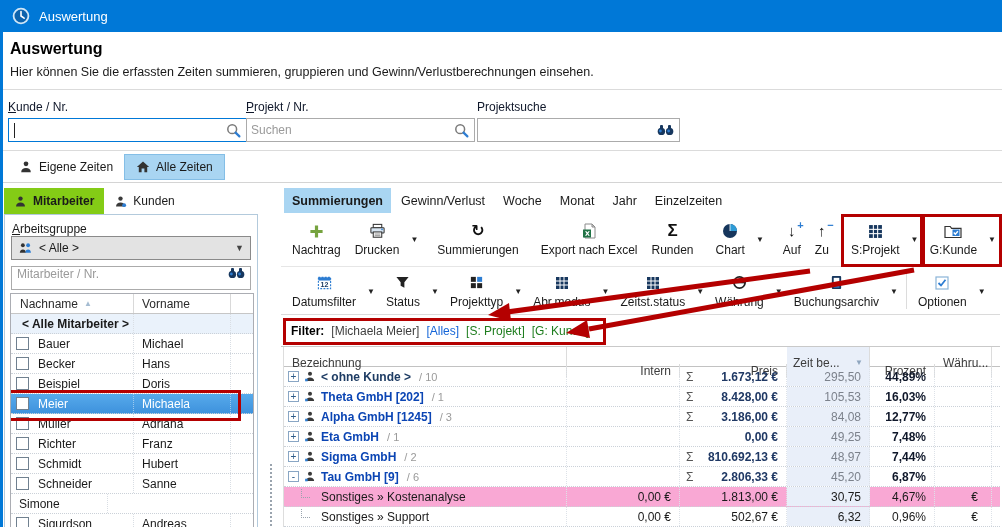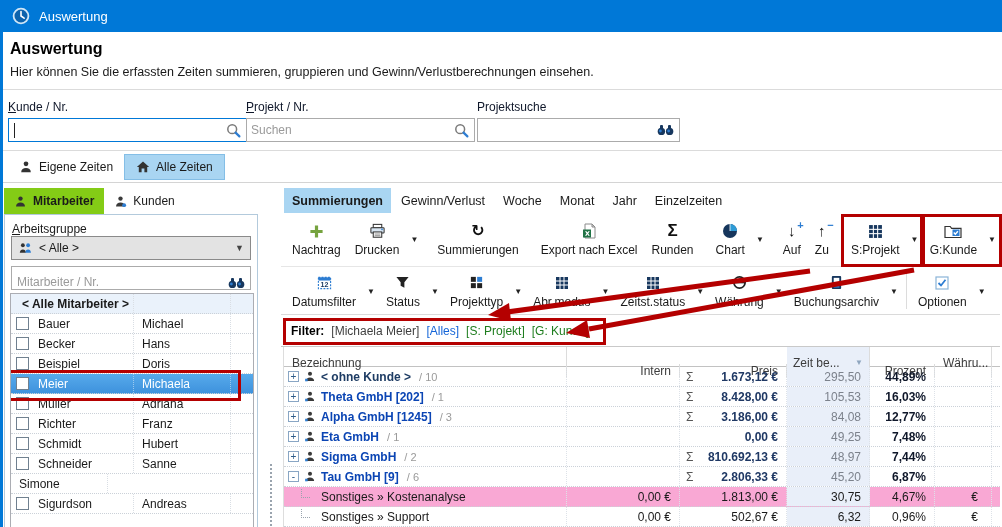--- a/index.html
+++ b/index.html
@@ -39,21 +39,21 @@
   
   .left-panel { position:absolute; left:4px; top:188px; width:254px; height:339px; }
   .lp-tabs { position:absolute; left:0; top:0; height:26px; display:flex; }
   .lptab { height:26px; display:flex; align-items:center; gap:6px; padding:0 10px; }
   .lptab.active { background:#84cc16; font-weight:bold; }
   .lp-body { position:absolute; left:0; top:26px; width:254px; height:313px; border:1px solid #B3CADC; border-bottom:none; background:#fff; }
   .lp-label { position:absolute; left:7px; top:7px; }
   .lp-label .u { text-decoration:underline; }
   .lp-combo { position:absolute; left:6px; top:21px; width:240px; height:24px; background:#E3E3E3; border:1px solid #8A8A8A; display:flex; align-items:center; gap:6px; padding:0 6px; }
   .lp-combo .chev { margin-left:auto; color:#444; font-size:9px; }
-  .lp-search { position:absolute; left:6px; top:51px; width:240px; height:24px; border:1px solid #ABABAB; display:flex; align-items:flex-end; }
+  .lp-search { position:absolute; left:6px; top:51px; width:240px; height:24px; border:1px solid #ABABAB; display:flex; align-items:flex-start; }
   .lp-search input { border:none; outline:none; flex:1; padding:0 5px; font:12px "Liberation Sans","DejaVu Sans",sans-serif; }
   .lp-search input::placeholder { color:#9a9a9a; }
   .lp-search .iright { margin-right:5px; display:flex; }
   .lp-table { position:absolute; left:5px; top:78px; width:244px; height:235px; border:1px solid #ABADB3; overflow:hidden; background:#fff; }
   .lt-head { display:flex; height:20px; border-bottom:1px solid #C6C6C6; color:#2b2b2b; }
   .lt-head .hc { display:flex; align-items:center; }
   .hc-nach { width:123px; padding-left:9px; border-right:1px solid #D9D9D9; gap:6px; }
   .hc-vor { width:97px; padding-left:8px; border-right:1px solid #D9D9D9; }
   .hc-x { flex:1; }
   .sort-asc { color:#A5BCD2; font-size:8px; }
@@ -255,20 +255,30 @@
               <circle cx="4.4" cy="7.4" r="3.7" fill="#17375E"></circle>
               <circle cx="12.6" cy="7.4" r="3.7" fill="#17375E"></circle>
               <rect x="3" y="1" width="3" height="4" rx="1" fill="#17375E"></rect>
               <rect x="11" y="1" width="3" height="4" rx="1" fill="#17375E"></rect>
               <circle cx="3.4" cy="7" r="1.4" fill="#2D7DD2"></circle>
               <circle cx="11.6" cy="7" r="1.4" fill="#2D7DD2"></circle>
             </svg>
         </span>
       </div>
       <div class="lp-table">
+        <div class="lt-head">
+          <div class="hc hc-nach">
+            <span>Nachname</span>
+            <span class="sort-asc">▲</span>
+          </div>
+          <div class="hc hc-vor">
+              <span>Vorname</span>
+            </div>
+          <div class="hc hc-x"></div>
+        </div>
         <div class="lrow allrow">
           <div class="c1">&lt; Alle Mitarbeiter &gt;</div>
           <div class="c2"></div>
             <div class="c3"></div>
         </div>
         <div class="lrow">
           <div class="c1">
               <span class="cbx"></span>
               <span>Bauer</span>
             </div>

